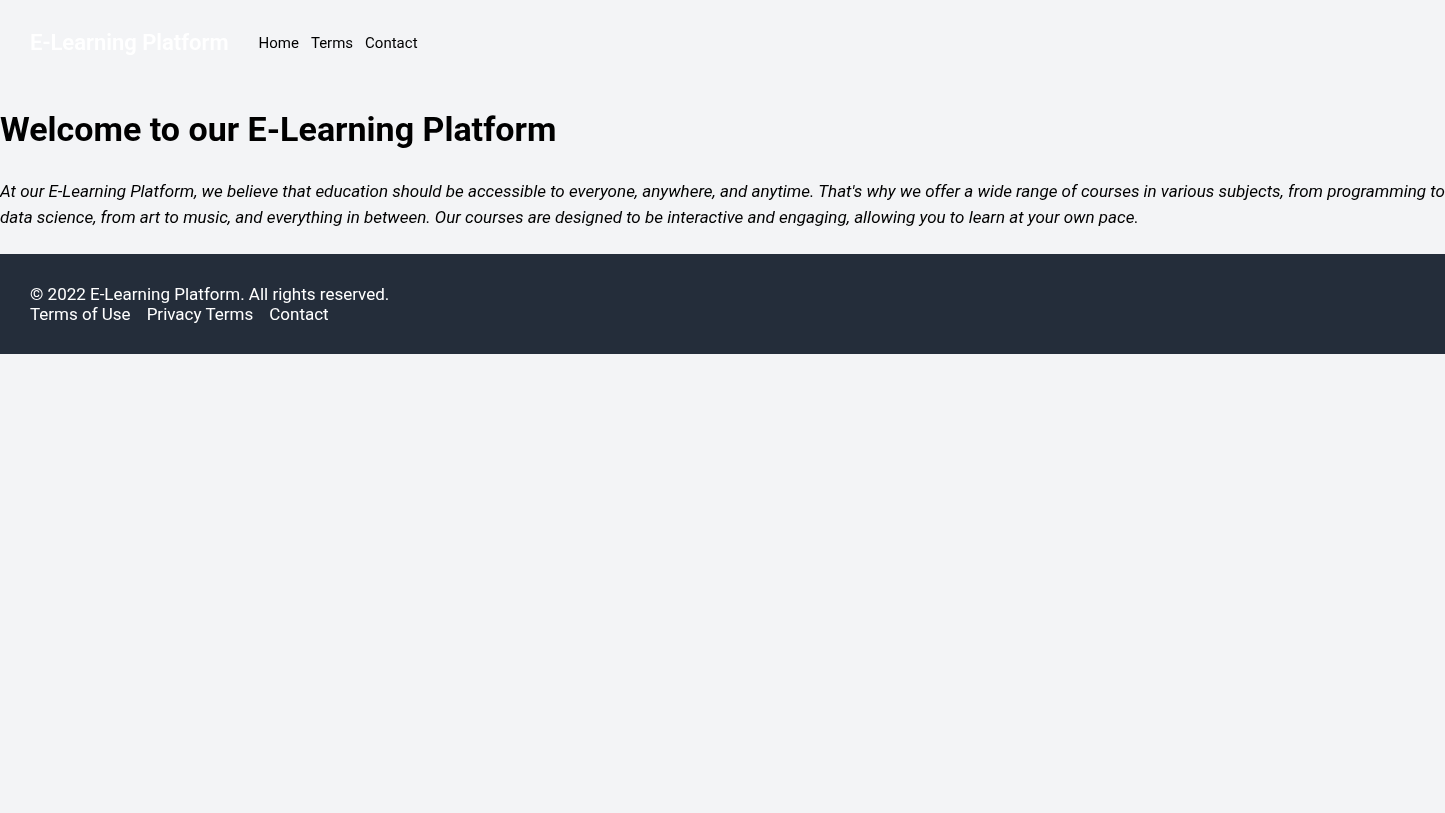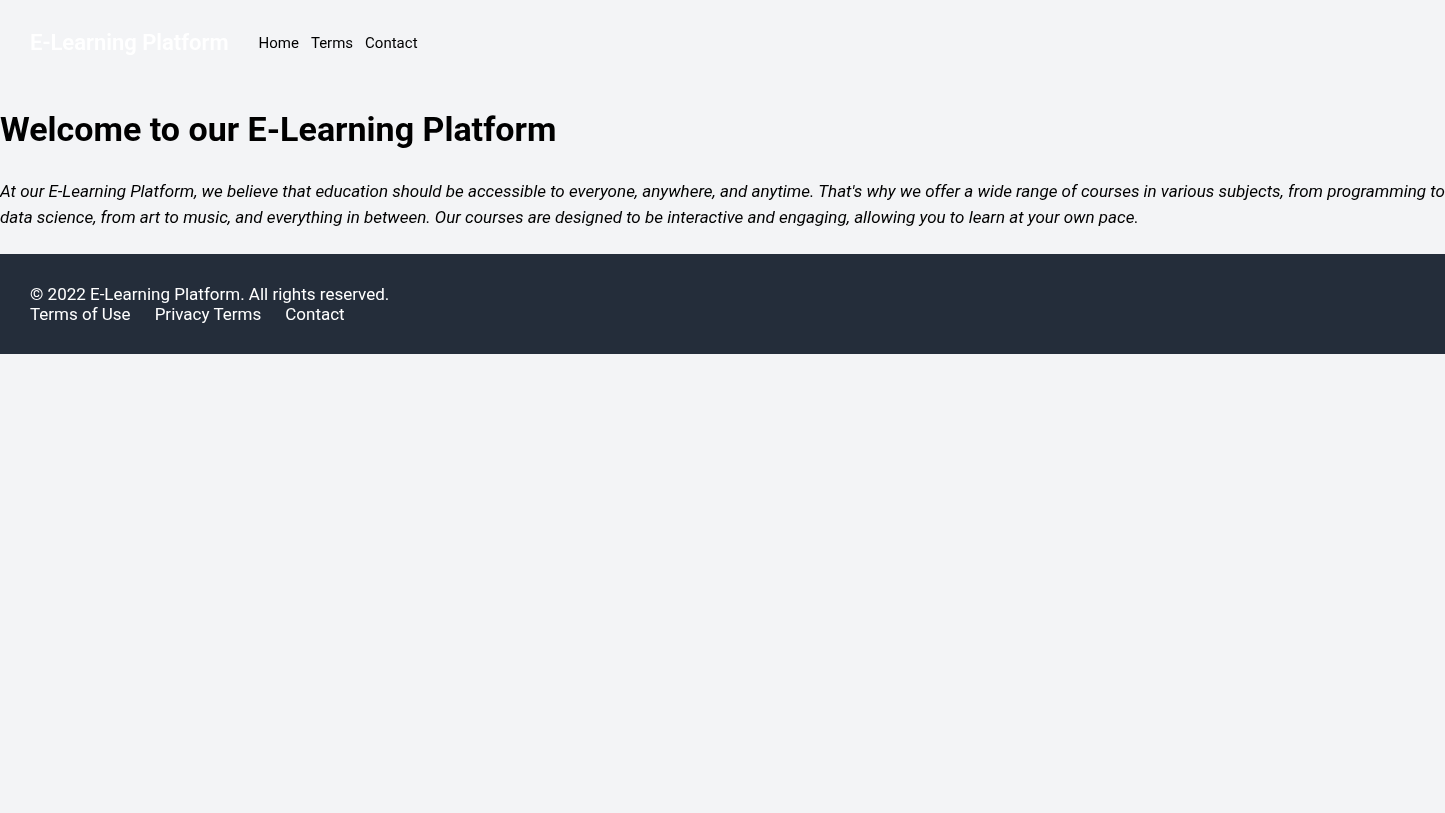--- a/index.html
+++ b/index.html
@@ -64,21 +64,21 @@
   color: #ffffff;
   padding: 30px;
 }
 
 .footer-copyright {
   font-size: 17px;
 }
 
 .footer-links {
   display: flex;
-  gap: 24px;
+  gap: 16px;
 }
 
 .footer-link {
   color: #ffffff;
   font-size: 17px;
   text-decoration: none;
   cursor: pointer;
 }
 </style>
 </head>

